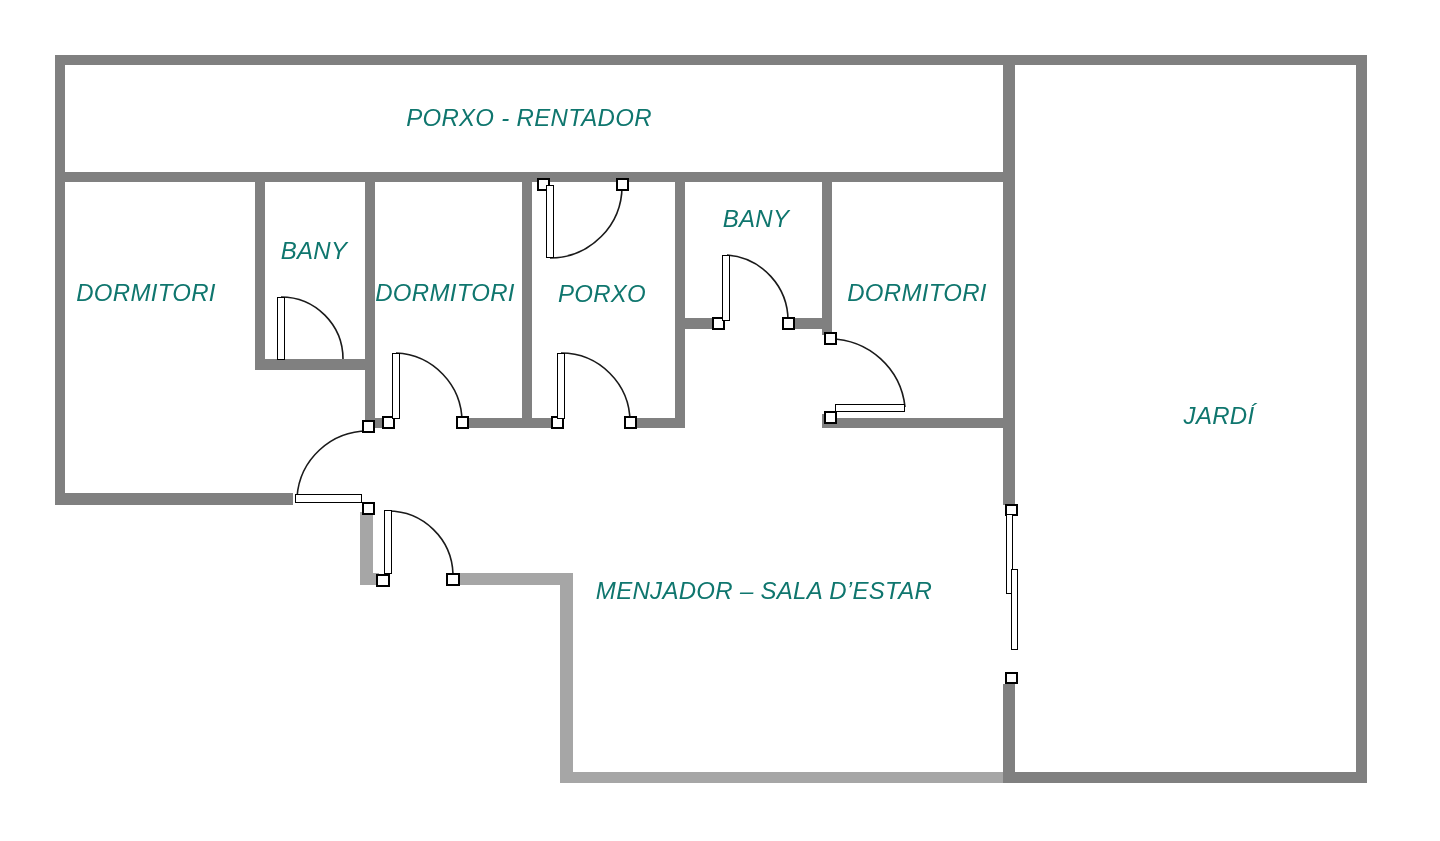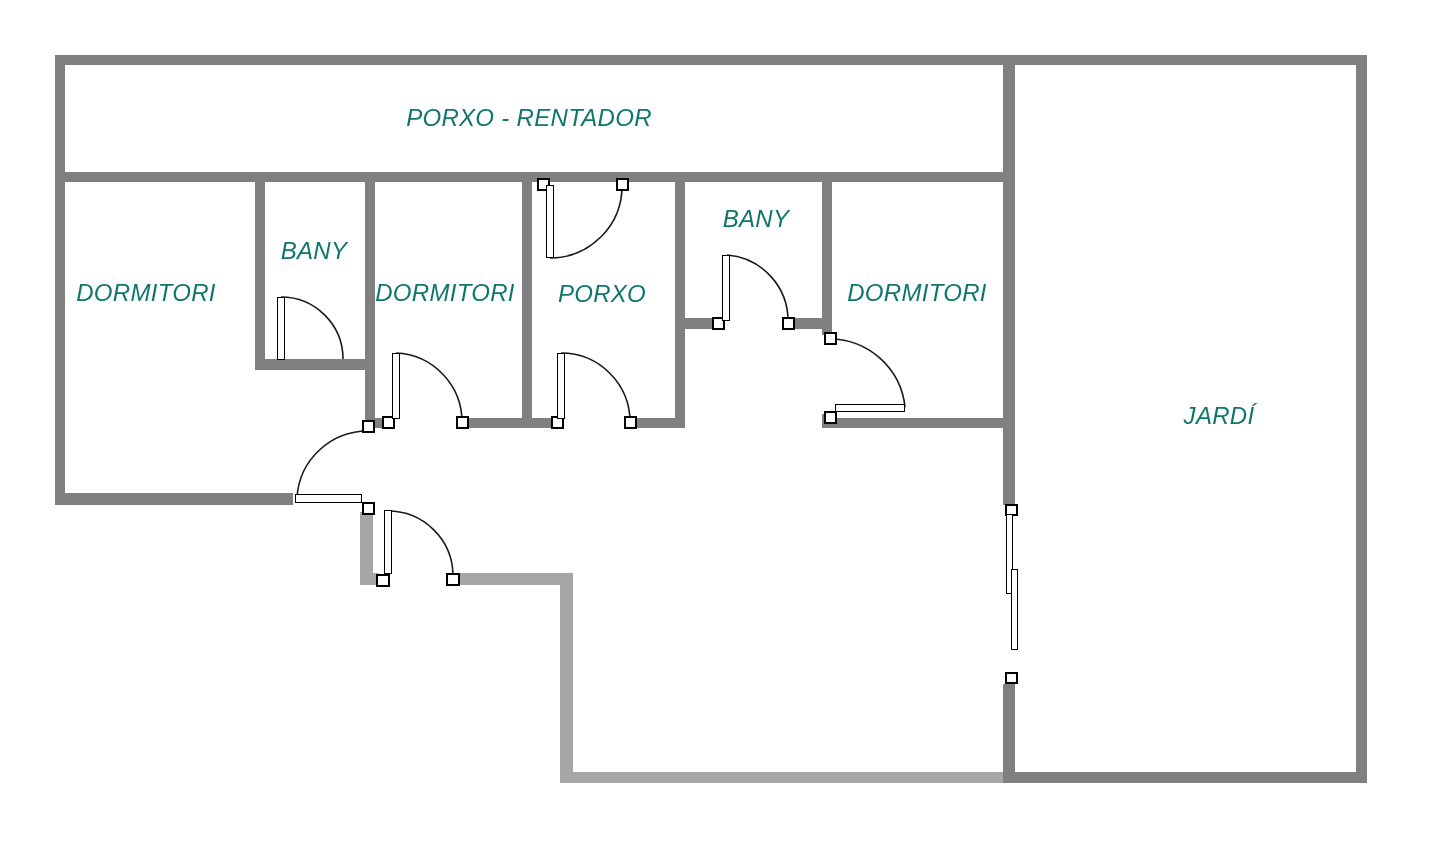--- a/index.html
+++ b/index.html
@@ -55,20 +55,21 @@
     </svg>
 
   <div class="room-label" style="left: 529px; top: 118px;">PORXO - RENTADOR</div>
   <div class="room-label" style="left: 146px; top: 293px;">DORMITORI</div>
   <div class="room-label" style="left: 314px; top: 251px;">BANY</div>
   <div class="room-label" style="left: 445px; top: 293px;">DORMITORI</div>
   <div class="room-label" style="left: 602px; top: 294px;">PORXO</div>
   <div class="room-label" style="left: 756px; top: 219px;">BANY</div>
   <div class="room-label" style="left: 917px; top: 293px;">DORMITORI</div>
   <div class="room-label" style="left: 1219px; top: 416px;">JARDÍ</div>
+  <div class="room-label" style="left: 764px; top: 591px;">MENJADOR – SALA D’ESTAR</div>
 <div class="wall dark" style="left: 55px; top: 55px; width: 1312px; height: 10px;"></div>
     <div class="wall dark" style="left: 55px; top: 55px; width: 10px; height: 450px;"></div>
     <div class="wall dark" style="left: 55px; top: 172px; width: 948px; height: 10px;"></div>
     <div class="wall dark" style="left: 1003px; top: 55px; width: 12px; height: 450px;"></div>
     <div class="wall dark" style="left: 1003px; top: 684px; width: 12px; height: 99px;"></div>
     <div class="wall dark" style="left: 1356px; top: 55px; width: 11px; height: 728px;"></div>
     <div class="wall dark" style="left: 1003px; top: 772px; width: 364px; height: 11px;"></div>
     <div class="wall dark" style="left: 255px; top: 182px; width: 10px; height: 188px;"></div>
     <div class="wall dark" style="left: 255px; top: 359px; width: 120px; height: 11px;"></div>
     <div class="wall dark" style="left: 365px; top: 182px; width: 10px; height: 244px;"></div>

